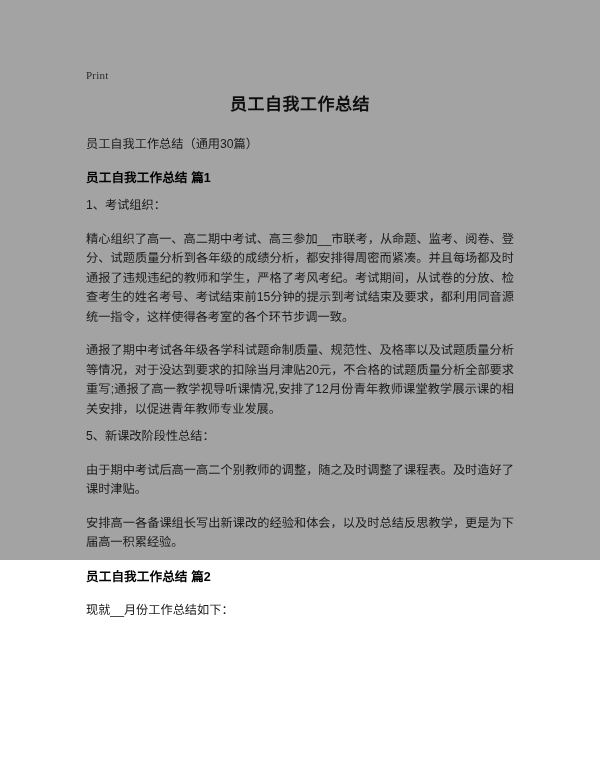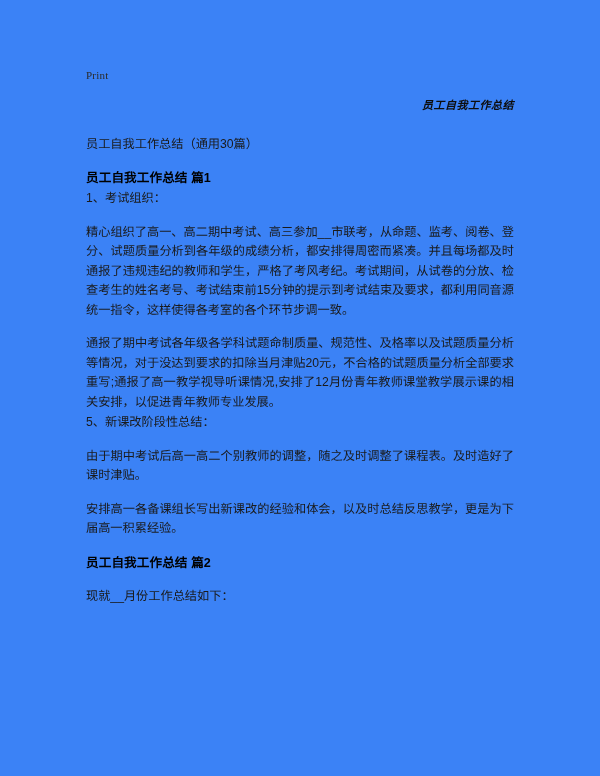--- a/index.html
+++ b/index.html
@@ -13,22 +13,22 @@
     height: 776px;
     overflow: hidden;
     font-family: "Liberation Sans", "DejaVu Sans", sans-serif;
     color: #141414;
     -webkit-font-smoothing: antialiased;
   }
 
   .page {
     position: relative;
     width: 600px;
-    height: 776px;
-    background: #3b82f6;
+    height: 560px;
+    background: #a3a3a3;
     box-sizing: border-box;
   }
 
   
   .print-bar {
     position: absolute;
     top: 65px;
     left: 86px;
     width: 428px;
     height: 16px;
@@ -48,27 +48,26 @@
   .doc {
     position: absolute;
     top: 92px;
     left: 86px;
     width: 428px;
   }
 
   .doc-title {
     margin: 0 0 0 0;
     padding: 0;
-    font-size: 11px;
+    font-size: 17px;
     line-height: 26px;
     font-weight: 700;
-    text-align: right;
+    text-align: center;
     letter-spacing: 0.5px;
     color: #0d0d0d;
-    font-style: italic;
   }
 
   .doc-subtitle {
     margin: 17px 0 0 0;
     font-size: 12.2px;
     line-height: 19px;
     color: #1a1a1a;
   }
 
   .sec-heading {
@@ -84,21 +83,21 @@
     margin: 14px 0 0 0;
     font-size: 12.2px;
     line-height: 19.5px;
     color: #1a1a1a;
     text-align: justify;
     text-justify: inter-ideograph;
     word-break: break-all;
   }
 
   .para.list-item {
-    margin-top: 1px;
+    margin-top: 8px;
   }
 
   
   .doc > *:first-child { margin-top: 0; }
 </style>
 </head>
 <body>
 
 <div class="page">
 

